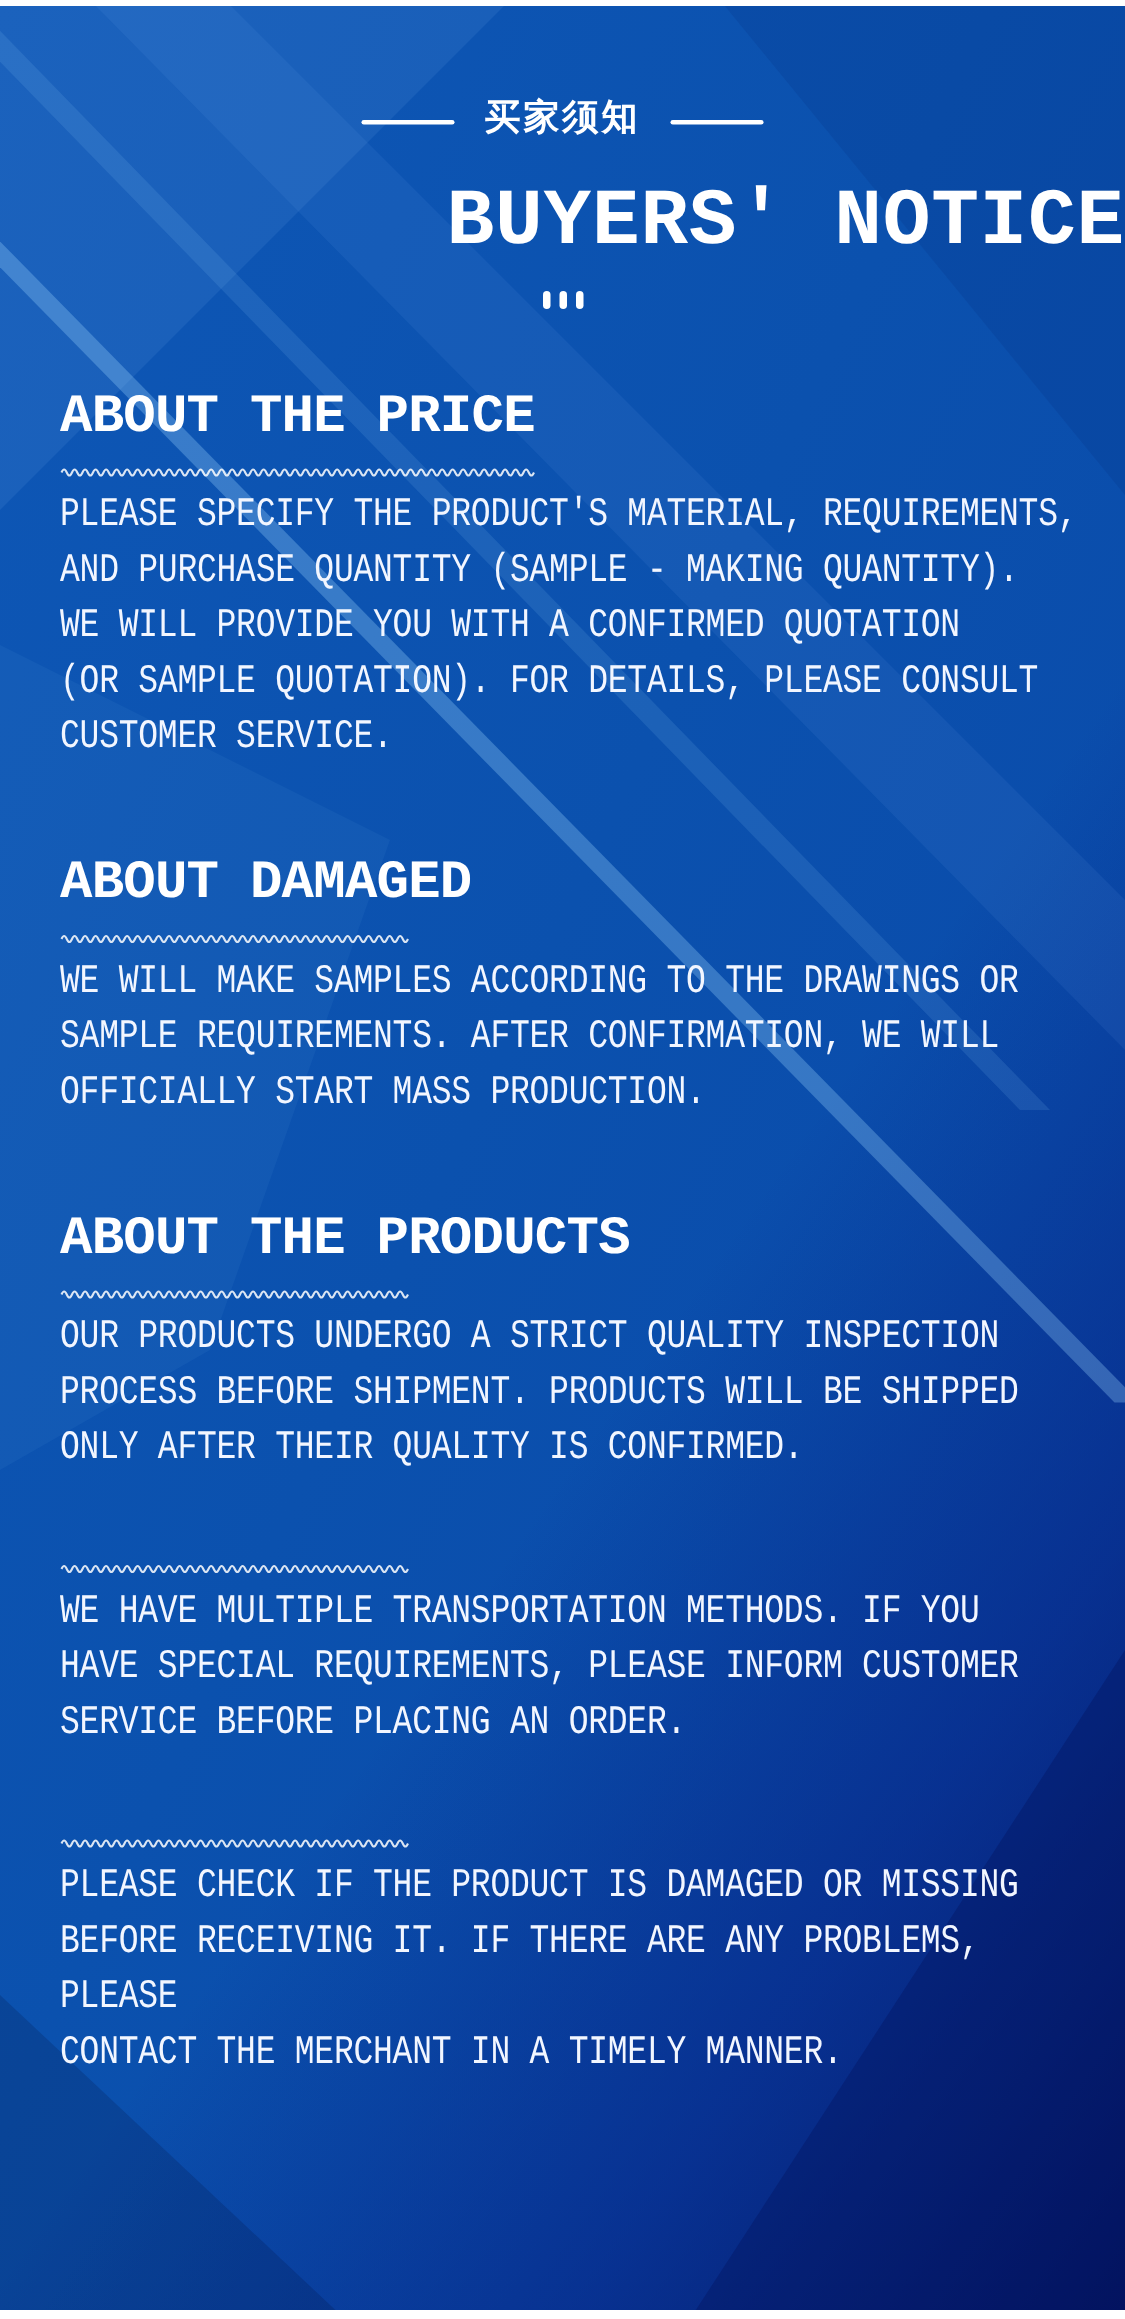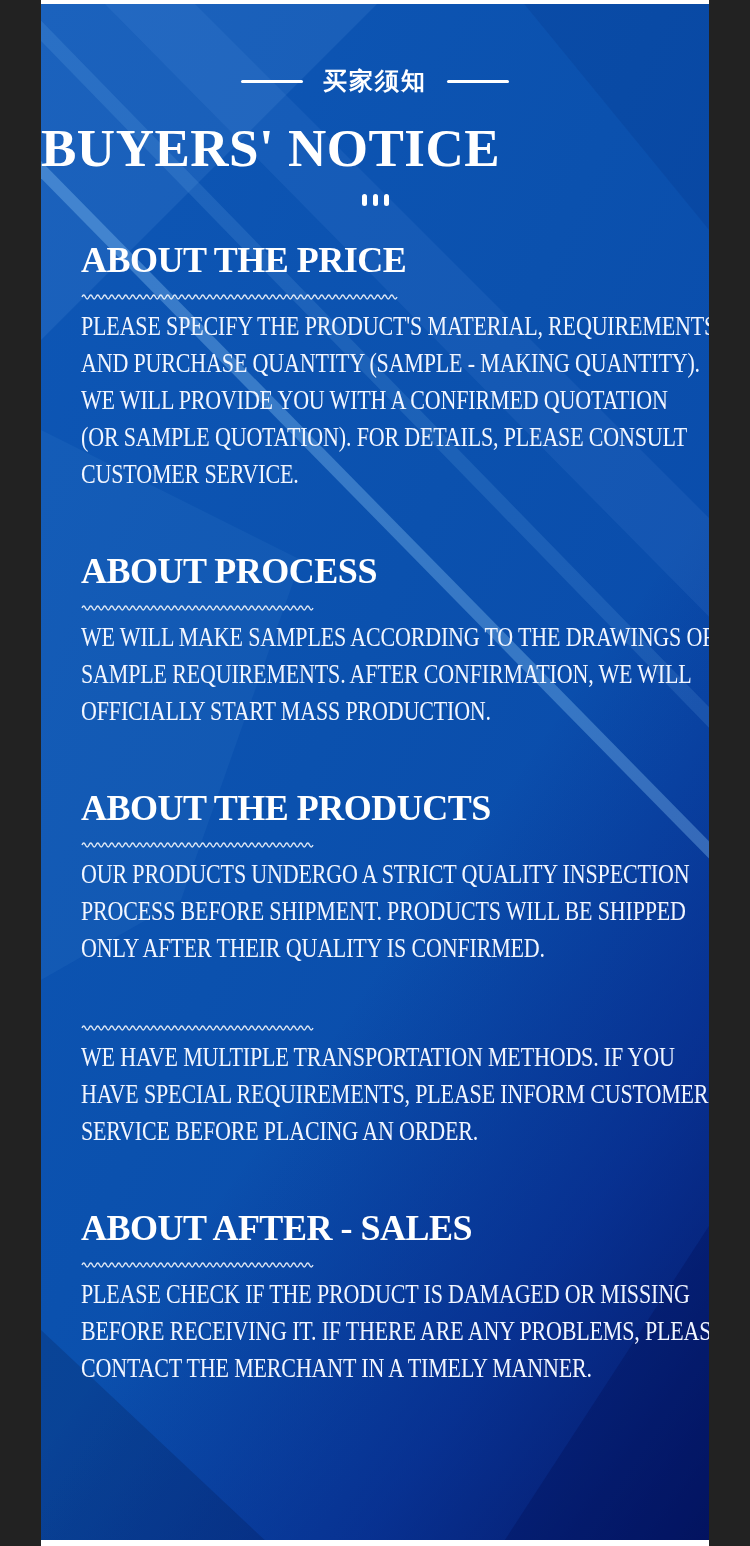--- a/index.html
+++ b/index.html
@@ -1,21 +1,21 @@
 <!DOCTYPE html>
 <html><head>
 <meta charset="utf-8">
 <style>
   html,body{margin:0;padding:0;background:#222;}
   .page{
     position:relative;
-    width:668px;height:1546px;
+    width:750px;height:1546px;
     margin:0 auto;
     overflow:hidden;
-    font-family:Liberation Serif, serif;
+    font-family:Liberation Mono, monospace;
     color:#ffffff;
     background:
       linear-gradient(125deg, rgba(0,0,0,0) 58%, rgba(5,18,115,0.45) 80%, rgba(3,9,84,0.78) 100%),
       linear-gradient(115deg, #0e57b6 0%, #0b51ae 45%, #0a4cab 72%, #0a46a6 100%);
   }
   .bg-svg{position:absolute;inset:0;width:750px;height:1546px;display:block;pointer-events:none;}
   .strip{position:absolute;left:0;right:0;background:#ffffff;}
   .strip.top{top:0;height:4px;}
   .strip.bottom{bottom:0;height:6px;}
   .content{position:relative;z-index:2;}
@@ -24,32 +24,32 @@
   .tagline-row{
     margin-top:66px;
     display:flex;align-items:center;justify-content:center;gap:20px;
   }
   .tagline-dash{width:62px;height:3px;background:#ffffff;border-radius:2px;}
   .tagline-text{
     font-size:24px;font-weight:700;letter-spacing:2px;line-height:30px;
   }
   .page-title{
     margin-top:22px;
-    text-align:left;
+    text-align:right;
     font-size:53px;font-weight:800;line-height:60px;letter-spacing:0.5px;
     white-space:nowrap;
   }
   .bars{
     margin-top:16px;
     display:flex;justify-content:center;gap:6px;height:12px;
   }
   .bars span{width:5px;height:12px;background:#ffffff;border-radius:2.5px;display:block;}
 
   
-  .sections{margin-top:32px;padding:0 40px;}
+  .sections{margin-top:50px;padding:0 40px;}
   .section{margin-bottom:56px;}
   .section h2{
     margin:0;
     font-size:36px;font-weight:700;line-height:44px;letter-spacing:-0.5px;
     white-space:nowrap;
   }
   .wavy{display:block;margin-top:10px;}
   .section p{
     margin:8px 0 0 0;
     width:845px;
@@ -103,21 +103,21 @@
             <path d="M1 5 q1.75 -4 3.5 0 t3.5 0 q1.75 -4 3.5 0 t3.5 0 q1.75 -4 3.5 0 t3.5 0 q1.75 -4 3.5 0 t3.5 0 q1.75 -4 3.5 0 t3.5 0 q1.75 -4 3.5 0 t3.5 0 q1.75 -4 3.5 0 t3.5 0 q1.75 -4 3.5 0 t3.5 0 q1.75 -4 3.5 0 t3.5 0 q1.75 -4 3.5 0 t3.5 0 q1.75 -4 3.5 0 t3.5 0 q1.75 -4 3.5 0 t3.5 0 q1.75 -4 3.5 0 t3.5 0 q1.75 -4 3.5 0 t3.5 0 q1.75 -4 3.5 0 t3.5 0 q1.75 -4 3.5 0 t3.5 0 q1.75 -4 3.5 0 t3.5 0 q1.75 -4 3.5 0 t3.5 0 q1.75 -4 3.5 0 t3.5 0 q1.75 -4 3.5 0 t3.5 0 q1.75 -4 3.5 0 t3.5 0 q1.75 -4 3.5 0 t3.5 0 q1.75 -4 3.5 0 t3.5 0 q1.75 -4 3.5 0 t3.5 0 q1.75 -4 3.5 0 t3.5 0 q1.75 -4 3.5 0 t3.5 0 q1.75 -4 3.5 0 t3.5 0 q1.75 -4 3.5 0 t3.5 0 q1.75 -4 3.5 0 t3.5 0 q1.75 -4 3.5 0 t3.5 0 q1.75 -4 3.5 0 t3.5 0 q1.75 -4 3.5 0 t3.5 0 q1.75 -4 3.5 0 t3.5 0 q1.75 -4 3.5 0 t3.5 0 q1.75 -4 3.5 0 t3.5 0 q1.75 -4 3.5 0 t3.5 0 q1.75 -4 3.5 0 t3.5 0 q1.75 -4 3.5 0 t3.5 0 q1.75 -4 3.5 0 t3.5 0 q1.75 -4 3.5 0 t3.5 0 q1.75 -4 3.5 0 t3.5 0 q1.75 -4 3.5 0 t3.5 0 q1.75 -4 3.5 0 t3.5 0 q1.75 -4 3.5 0 t3.5 0 q1.75 -4 3.5 0 t3.5 0" fill="none" stroke="rgba(255,255,255,0.85)" stroke-width="1.4"></path>
           </svg>
         <p>PLEASE SPECIFY THE PRODUCT'S MATERIAL, REQUIREMENTS,
 AND PURCHASE QUANTITY (SAMPLE - MAKING QUANTITY).
 WE WILL PROVIDE YOU WITH A CONFIRMED QUOTATION
 (OR SAMPLE QUOTATION). FOR DETAILS, PLEASE CONSULT
 CUSTOMER SERVICE.</p>
       </div>
 
       <div class="section">
-        <h2>ABOUT PROCESS</h2>
+        <h2>ABOUT DAMAGED</h2>
         <svg class="wavy" viewBox="0 0 236 8" width="236" height="8">
             <path d="M1 5 q1.75 -4 3.5 0 t3.5 0 q1.75 -4 3.5 0 t3.5 0 q1.75 -4 3.5 0 t3.5 0 q1.75 -4 3.5 0 t3.5 0 q1.75 -4 3.5 0 t3.5 0 q1.75 -4 3.5 0 t3.5 0 q1.75 -4 3.5 0 t3.5 0 q1.75 -4 3.5 0 t3.5 0 q1.75 -4 3.5 0 t3.5 0 q1.75 -4 3.5 0 t3.5 0 q1.75 -4 3.5 0 t3.5 0 q1.75 -4 3.5 0 t3.5 0 q1.75 -4 3.5 0 t3.5 0 q1.75 -4 3.5 0 t3.5 0 q1.75 -4 3.5 0 t3.5 0 q1.75 -4 3.5 0 t3.5 0 q1.75 -4 3.5 0 t3.5 0 q1.75 -4 3.5 0 t3.5 0 q1.75 -4 3.5 0 t3.5 0 q1.75 -4 3.5 0 t3.5 0 q1.75 -4 3.5 0 t3.5 0 q1.75 -4 3.5 0 t3.5 0 q1.75 -4 3.5 0 t3.5 0 q1.75 -4 3.5 0 t3.5 0 q1.75 -4 3.5 0 t3.5 0 q1.75 -4 3.5 0 t3.5 0 q1.75 -4 3.5 0 t3.5 0 q1.75 -4 3.5 0 t3.5 0 q1.75 -4 3.5 0 t3.5 0 q1.75 -4 3.5 0 t3.5 0 q1.75 -4 3.5 0 t3.5 0 q1.75 -4 3.5 0 t3.5 0 q1.75 -4 3.5 0 t3.5 0" fill="none" stroke="rgba(255,255,255,0.85)" stroke-width="1.4"></path>
           </svg>
         <p>WE WILL MAKE SAMPLES ACCORDING TO THE DRAWINGS OR
 SAMPLE REQUIREMENTS. AFTER CONFIRMATION, WE WILL
 OFFICIALLY START MASS PRODUCTION.</p>
       </div>
 
       <div class="section">
         <h2>ABOUT THE PRODUCTS</h2>
@@ -132,21 +132,20 @@
       <div class="section">
         <svg class="wavy" viewBox="0 0 236 8" width="236" height="8">
             <path d="M1 5 q1.75 -4 3.5 0 t3.5 0 q1.75 -4 3.5 0 t3.5 0 q1.75 -4 3.5 0 t3.5 0 q1.75 -4 3.5 0 t3.5 0 q1.75 -4 3.5 0 t3.5 0 q1.75 -4 3.5 0 t3.5 0 q1.75 -4 3.5 0 t3.5 0 q1.75 -4 3.5 0 t3.5 0 q1.75 -4 3.5 0 t3.5 0 q1.75 -4 3.5 0 t3.5 0 q1.75 -4 3.5 0 t3.5 0 q1.75 -4 3.5 0 t3.5 0 q1.75 -4 3.5 0 t3.5 0 q1.75 -4 3.5 0 t3.5 0 q1.75 -4 3.5 0 t3.5 0 q1.75 -4 3.5 0 t3.5 0 q1.75 -4 3.5 0 t3.5 0 q1.75 -4 3.5 0 t3.5 0 q1.75 -4 3.5 0 t3.5 0 q1.75 -4 3.5 0 t3.5 0 q1.75 -4 3.5 0 t3.5 0 q1.75 -4 3.5 0 t3.5 0 q1.75 -4 3.5 0 t3.5 0 q1.75 -4 3.5 0 t3.5 0 q1.75 -4 3.5 0 t3.5 0 q1.75 -4 3.5 0 t3.5 0 q1.75 -4 3.5 0 t3.5 0 q1.75 -4 3.5 0 t3.5 0 q1.75 -4 3.5 0 t3.5 0 q1.75 -4 3.5 0 t3.5 0 q1.75 -4 3.5 0 t3.5 0 q1.75 -4 3.5 0 t3.5 0 q1.75 -4 3.5 0 t3.5 0" fill="none" stroke="rgba(255,255,255,0.85)" stroke-width="1.4"></path>
           </svg>
         <p>WE HAVE MULTIPLE TRANSPORTATION METHODS. IF YOU
 HAVE SPECIAL REQUIREMENTS, PLEASE INFORM CUSTOMER
 SERVICE BEFORE PLACING AN ORDER.</p>
       </div>
 
       <div class="section">
-        <h2>ABOUT AFTER - SALES</h2>
         <svg class="wavy" viewBox="0 0 236 8" width="236" height="8">
             <path d="M1 5 q1.75 -4 3.5 0 t3.5 0 q1.75 -4 3.5 0 t3.5 0 q1.75 -4 3.5 0 t3.5 0 q1.75 -4 3.5 0 t3.5 0 q1.75 -4 3.5 0 t3.5 0 q1.75 -4 3.5 0 t3.5 0 q1.75 -4 3.5 0 t3.5 0 q1.75 -4 3.5 0 t3.5 0 q1.75 -4 3.5 0 t3.5 0 q1.75 -4 3.5 0 t3.5 0 q1.75 -4 3.5 0 t3.5 0 q1.75 -4 3.5 0 t3.5 0 q1.75 -4 3.5 0 t3.5 0 q1.75 -4 3.5 0 t3.5 0 q1.75 -4 3.5 0 t3.5 0 q1.75 -4 3.5 0 t3.5 0 q1.75 -4 3.5 0 t3.5 0 q1.75 -4 3.5 0 t3.5 0 q1.75 -4 3.5 0 t3.5 0 q1.75 -4 3.5 0 t3.5 0 q1.75 -4 3.5 0 t3.5 0 q1.75 -4 3.5 0 t3.5 0 q1.75 -4 3.5 0 t3.5 0 q1.75 -4 3.5 0 t3.5 0 q1.75 -4 3.5 0 t3.5 0 q1.75 -4 3.5 0 t3.5 0 q1.75 -4 3.5 0 t3.5 0 q1.75 -4 3.5 0 t3.5 0 q1.75 -4 3.5 0 t3.5 0 q1.75 -4 3.5 0 t3.5 0 q1.75 -4 3.5 0 t3.5 0 q1.75 -4 3.5 0 t3.5 0 q1.75 -4 3.5 0 t3.5 0" fill="none" stroke="rgba(255,255,255,0.85)" stroke-width="1.4"></path>
           </svg>
         <p>PLEASE CHECK IF THE PRODUCT IS DAMAGED OR MISSING
 BEFORE RECEIVING IT. IF THERE ARE ANY PROBLEMS, PLEASE
 CONTACT THE MERCHANT IN A TIMELY MANNER.</p>
       </div>
 
     </div>
   </div>

